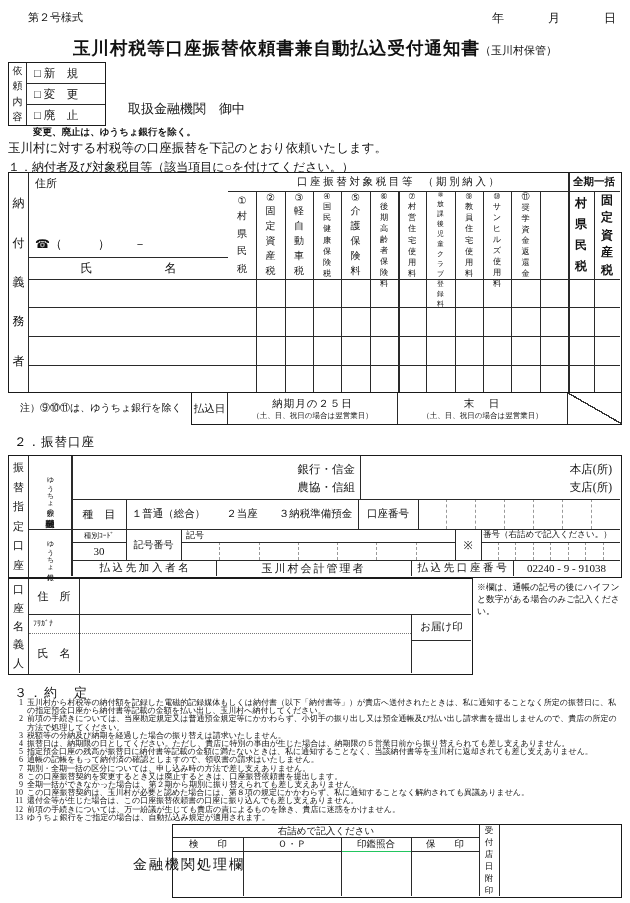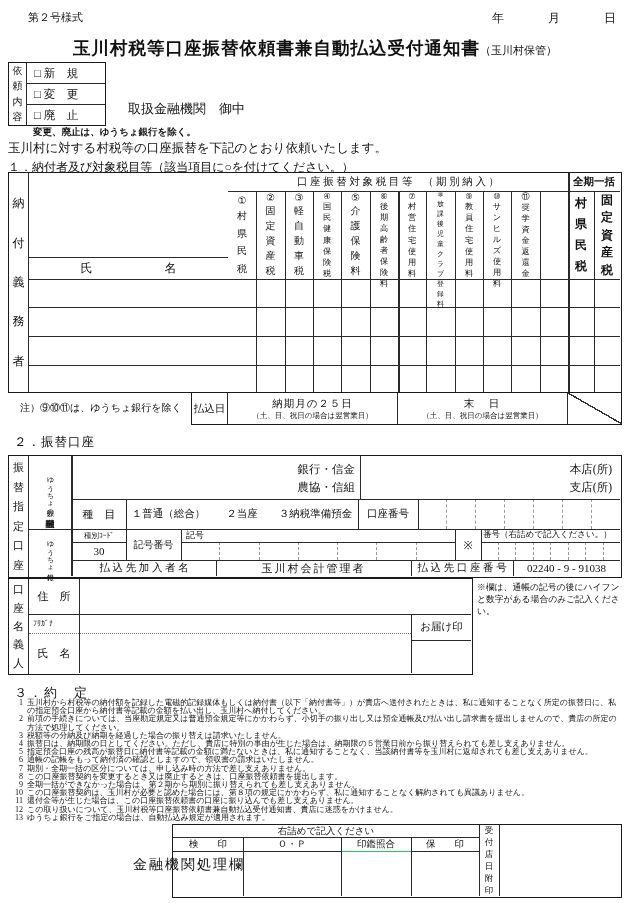--- a/index.html
+++ b/index.html
@@ -64,20 +64,24 @@
   <div id="table-a" class="box" style="left:8px;top:172px;width:614px;height:221px;">
     <div class="abs" style="left:0;top:0;width:20px;height:100%;border-right:1px solid #2a2a2a;font-size:12px;">
       <div class="vstack">
           <span>納</span>
           <span>付</span>
           <span>義</span>
           <span>務</span>
           <span>者</span>
         </div>
     </div>
+    <div class="abs" style="left:20px;top:0;width:199px;height:84px;">
+      <div style="padding:3px 0 0 6px;font-size:11px;">住所</div>
+      <div class="abs" style="left:6px;bottom:4px;font-size:12px;">☎（　　　）　　－</div>
+    </div>
     <div class="cell" style="left:20px;top:84px;width:199px;height:22px;font-size:12px;">氏　　　　　　名</div>
 
     <div class="abs" style="left:20px;top:106px;width:199px;height:28px;"></div>
     <div class="abs" style="left:20px;top:134px;width:199px;height:29px;"></div>
     <div class="abs" style="left:20px;top:163px;width:199px;height:29px;"></div>
     <div class="abs" style="left:20px;top:192px;width:199px;height:27px;"></div>
 
     <div class="cell" style="left:219px;top:0;width:340px;height:18px;font-size:10.5px;">口 座 振 替 対 象 税 目 等　（ 期 別 納 入 ）</div>
     <div class="cell" style="left:559px;top:0;width:52px;height:18px;font-size:10.5px;font-weight:bold;">全期一括</div>
     <div class="abs" style="left:219px;top:106px;right:1px;bottom:0;"></div>
@@ -426,21 +430,21 @@
       <div class="term-row">
         <div class="term-no">10</div>
         <div class="term-text">この口座振替契約は、玉川村が必要と認めた場合には、第８項の規定にかかわらず、私に通知することなく解約されても異議ありません。</div>
       </div>
       <div class="term-row">
         <div class="term-no">11</div>
         <div class="term-text">還付金等が生じた場合は、この口座振替依頼書の口座に振り込んでも差し支えありません。</div>
       </div>
       <div class="term-row">
         <div class="term-no">12</div>
-        <div class="term-text">この取り扱いについて、玉川村税等口座振替依頼書兼自動払込受付通知書、貴店に迷惑をかけません。</div>
+        <div class="term-text">前項の手続きについては、万一紛議が生じても貴店の責によるものを除き、貴店に迷惑をかけません。</div>
       </div>
       <div class="term-row">
         <div class="term-no">13</div>
         <div class="term-text">ゆうちょ銀行をご指定の場合は、自動払込み規定が適用されます。</div>
       </div>
     </div>
 
   <div class="abs" style="left:133px;top:856px;font-size:14px;letter-spacing:2px;">金融機関処理欄</div>
   <div id="table-f" class="box" style="left:172px;top:824px;width:450px;height:74px;">
     <div class="cell" style="left:0;top:0;width:306px;height:13px;font-size:9.5px;border-bottom:1px solid #2a2a2a;">右詰めで記入ください</div>

